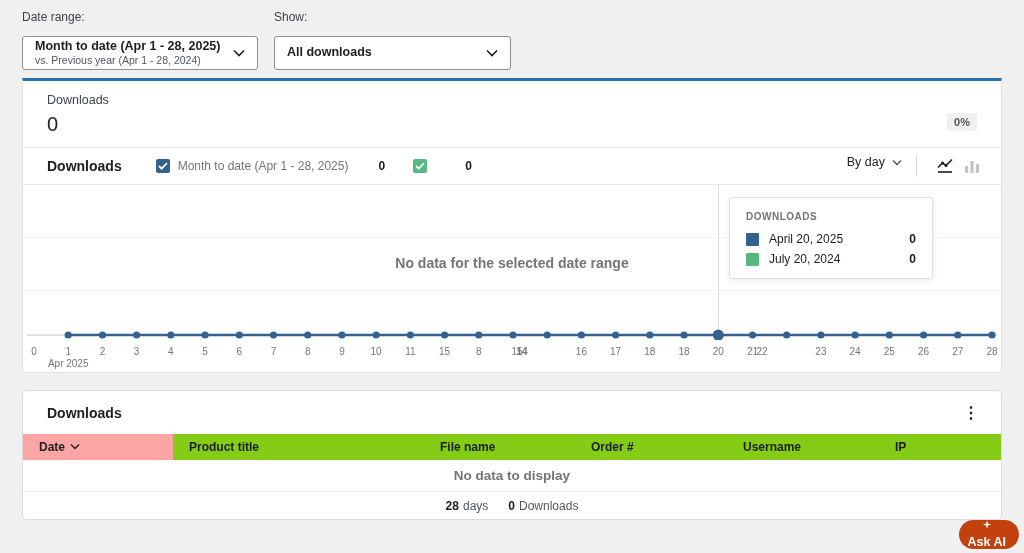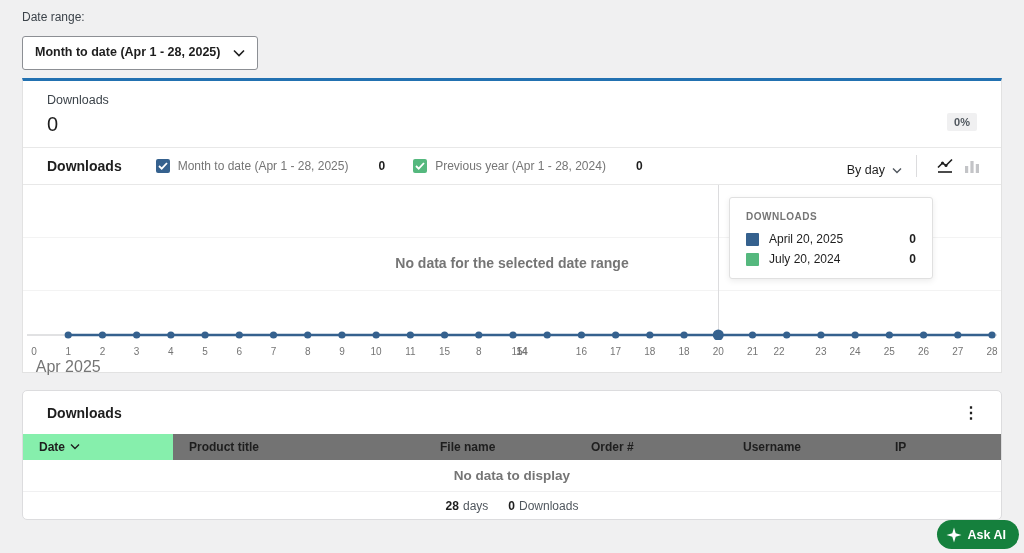--- a/index.html
+++ b/index.html
@@ -51,21 +51,21 @@
   }
   .chart-title { font-size:14px; font-weight:bold; color:#1e1e1e; margin-right:34px; }
   .legend { display:flex; align-items:center; gap:28px; }
   .legend-item { display:flex; align-items:center; cursor:pointer; }
   .checkbox {
     width:14px; height:14px; border-radius:2px; margin-right:8px;
     display:flex; align-items:center; justify-content:center; flex:0 0 auto;
   }
   .legend-label { font-size:12px; color:#757575; }
   .legend-value { font-size:12px; font-weight:bold; color:#1e1e1e; margin-left:30px; }
-  .chart-controls { margin-left:auto; display:flex; align-items:flex-end; }
+  .chart-controls { margin-left:auto; display:flex; align-items:flex-start; }
   .interval-select { display:flex; align-items:center; font-size:12.5px; color:#1e1e1e; cursor:pointer; }
   .vdivider { width:1px; height:22px; background:#dcdcde; margin:0 14px; }
   .icon-btn { background:none; border:none; padding:3px 5px; cursor:pointer; line-height:0; }
 
   .chart-body { position:relative; height:155px; }
   .gridline { position:absolute; left:0; right:0; height:1px; background:#f3f3f3; }
   .hover-line { position:absolute; width:1px; background:#dcdcde; top:0; height:150px; }
   .empty-chart-msg {
     position:absolute; left:0; right:0; top:70px; text-align:center;
     font-size:14px; font-weight:bold; color:#757575;
@@ -78,36 +78,36 @@
     box-shadow:0 2px 6px rgba(0,0,0,.08); padding:13px 16px 12px; z-index:5;
   }
   .tooltip-header { font-size:10px; font-weight:bold; letter-spacing:.5px; color:#757575; margin-bottom:10px; }
   .tooltip-row { display:flex; align-items:center; margin-top:6px; }
   .tooltip-swatch { width:13px; height:13px; border-radius:1px; margin-right:10px; flex:0 0 auto; }
   .tooltip-label { font-size:12px; color:#1e1e1e; }
   .tooltip-value { margin-left:auto; font-size:12px; font-weight:bold; color:#1e1e1e; }
 
   .x-axis { position:relative; height:33px; }
   .x-tick { position:absolute; top:6px; transform:translateX(-50%); font-size:10px; color:#757575; }
-  .x-month-label { position:absolute; top:18px; transform:translateX(-50%); font-size:16px; color:#757575; white-space:nowrap; }
+  .x-month-label { position:absolute; top:18px; transform:translateX(-50%); font-size:10px; color:#757575; white-space:nowrap; }
 
   
   .table-panel {
     position:absolute; left:22px; top:390px; width:980px; height:130px;
     background:#fff; border:1px solid #dcdcde; border-radius:5px; overflow:hidden;
   }
   .table-title-row { height:43px; display:flex; align-items:center; justify-content:space-between; padding:0 14px 0 24px; }
   .table-title { font-size:14px; font-weight:bold; color:#1e1e1e; }
   .kebab-btn { background:none; border:none; font-size:16px; font-weight:bold; color:#1e1e1e; cursor:pointer; padding:4px 8px; }
   table.data-table { width:100%; border-collapse:collapse; }
   .data-table th {
-    background:#737373; font-size:12px; font-weight:bold; color:#1e1e1e;
+    background:#84cc16; font-size:12px; font-weight:bold; color:#1e1e1e;
     text-align:left; padding:6px 16px; height:26px; cursor:pointer; white-space:nowrap;
   }
-  .data-table th.sorted { background:#86efac; }
+  .data-table th.sorted { background:#fca5a5; }
   .data-table th .sort-chev { margin-left:5px; vertical-align:1px; }
   .data-table td.empty-cell {
     text-align:center; font-size:13.5px; font-weight:bold; color:#757575;
     height:31px; padding:6px;
   }
   .table-footer {
     height:29px; border-top:1px solid #f0f0f1; display:flex; align-items:center;
     justify-content:center; gap:6px; font-size:12px; color:#50575e;
   }
   .table-footer b { color:#1e1e1e; }
@@ -126,21 +126,31 @@
 <body>
 
 <div class="page">
 
   <div class="filters">
     <div class="filter-group">
       <span class="filter-label">Date range:</span>
       <div class="dropdown dd-daterange">
         <div>
           <div class="dd-primary">Month to date (Apr 1 - 28, 2025)</div>
-        </div>
+          <div class="dd-secondary">vs. Previous year (Apr 1 - 28, 2024)</div>
+        </div>
+        <svg class="chev" width="12" height="8" viewBox="0 0 12 8">
+            <path d="M1 1.5 L6 6.5 L11 1.5" fill="none" stroke="#1e1e1e" stroke-width="1.6"></path>
+          </svg>
+      </div>
+    </div>
+    <div class="filter-group">
+      <span class="filter-label">Show:</span>
+      <div class="dropdown dd-show">
+        <div class="dd-primary">All downloads</div>
         <svg class="chev" width="12" height="8" viewBox="0 0 12 8">
             <path d="M1 1.5 L6 6.5 L11 1.5" fill="none" stroke="#1e1e1e" stroke-width="1.6"></path>
           </svg>
       </div>
     </div>
   </div>
 
   <div class="chart-panel">
 
     <div class="summary-row">
@@ -162,21 +172,20 @@
           </span>
           <span class="legend-label">Month to date (Apr 1 - 28, 2025)</span>
           <span class="legend-value">0</span>
         </div>
         <div class="legend-item">
           <span class="checkbox" style="background: rgb(85, 184, 126);">
             <svg width="10" height="8" viewBox="0 0 10 8">
                 <path d="M1 4 L3.7 6.6 L9 1" fill="none" stroke="#fff" stroke-width="1.8"></path>
               </svg>
           </span>
-          <span class="legend-label">Previous year (Apr 1 - 28, 2024)</span>
           <span class="legend-value">0</span>
         </div>
       </div>
       <div class="chart-controls">
         <div class="interval-select">
           <span>By day</span>
           <svg style="margin-left:7px" width="10" height="7" viewBox="0 0 10 7">
               <path d="M1 1.5 L5 5.5 L9 1.5" fill="none" stroke="#50575e" stroke-width="1.4"></path>
             </svg>
         </div>
@@ -268,21 +277,21 @@
         <span class="x-tick" style="left: 421.568px;">15</span>
         <span class="x-tick" style="left: 455.782px;">8</span>
         <span class="x-tick" style="left: 499px; font-weight: bold;">14</span>
         <span class="x-tick" style="left: 494px;">15</span>
         <span class="x-tick" style="left: 558.424px;">16</span>
         <span class="x-tick" style="left: 592.638px;">17</span>
         <span class="x-tick" style="left: 626.852px;">18</span>
         <span class="x-tick" style="left: 661.066px;">18</span>
         <span class="x-tick" style="left: 695.28px;">20</span>
         <span class="x-tick" style="left: 729.494px;">21</span>
-        <span class="x-tick" style="left: 756px;">22</span>
+        <span class="x-tick" style="left: 739px;">22</span>
         <span class="x-tick" style="left: 797.922px;">23</span>
         <span class="x-tick" style="left: 832.136px;">24</span>
         <span class="x-tick" style="left: 866.35px;">25</span>
         <span class="x-tick" style="left: 900.564px;">26</span>
         <span class="x-tick" style="left: 934.778px;">27</span>
         <span class="x-tick" style="left: 968.992px;">28</span>
         <span class="x-month-label" style="left: 45.214px;">Apr 2025</span>
       </div>
   </div>
 
@@ -325,19 +334,19 @@
         <b>28</b>
         <span>days</span>
       </span>
       <span class="footer-group">
         <b>0</b>
         <span>Downloads</span>
       </span>
     </div>
   </div>
 
-  <button class="ask-ai-btn" id="ask-ai" style="background: #15803d;">
+  <button class="ask-ai-btn" id="ask-ai" style="background: #c2410c; flex-direction: column;">
     <svg width="16" height="16" viewBox="0 0 16 16">
       <path d="M8 0.5 L9.7 6.3 L15.5 8 L9.7 9.7 L8 15.5 L6.3 9.7 L0.5 8 L6.3 6.3 Z" fill="#fff"></path>
     </svg>
     <span>Ask AI</span>
   </button>
 </div>
 
 </body></html>

